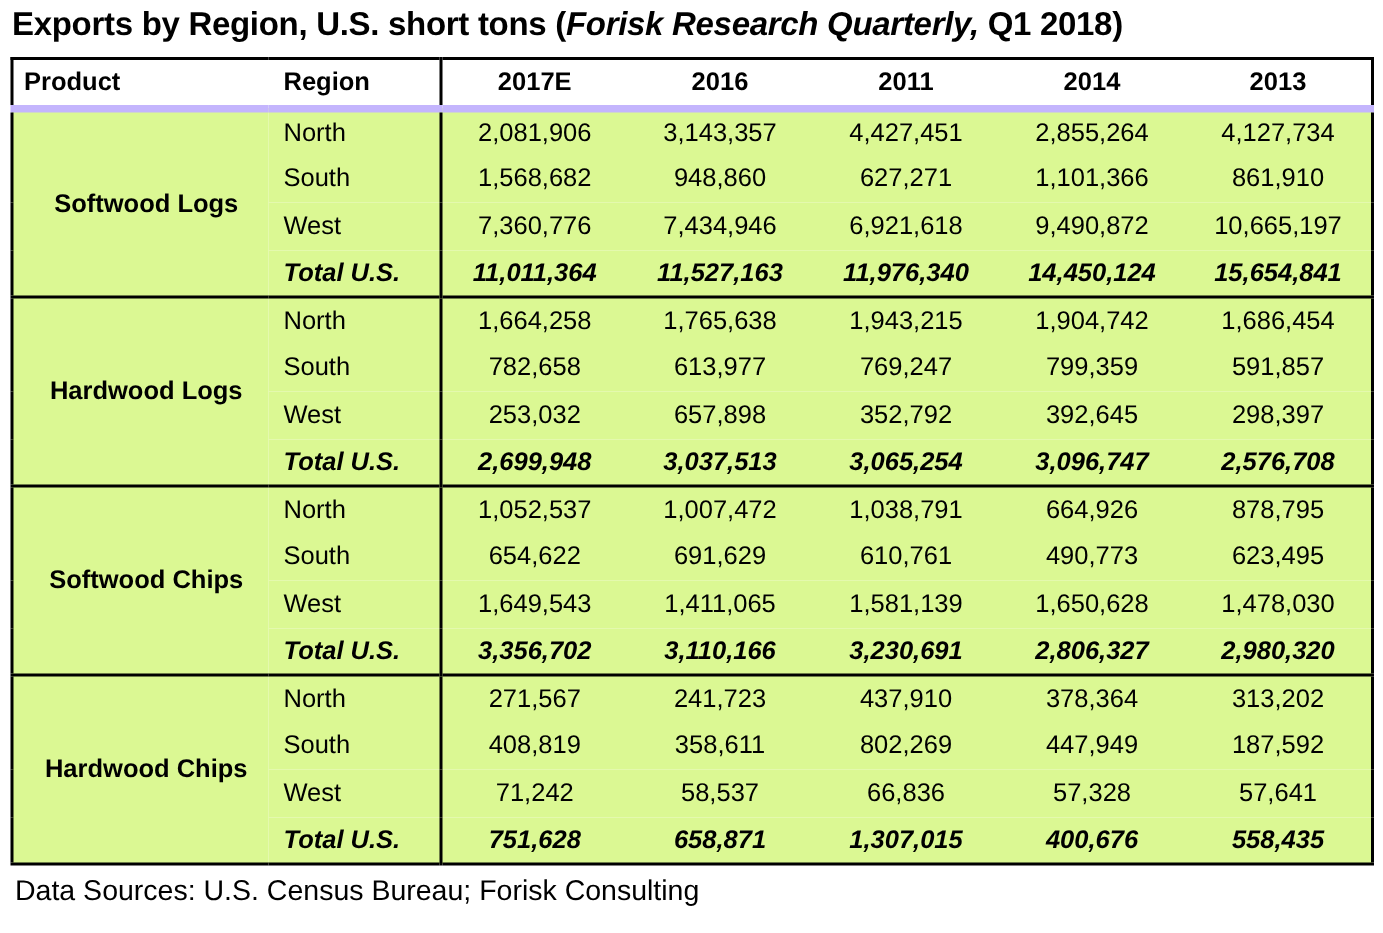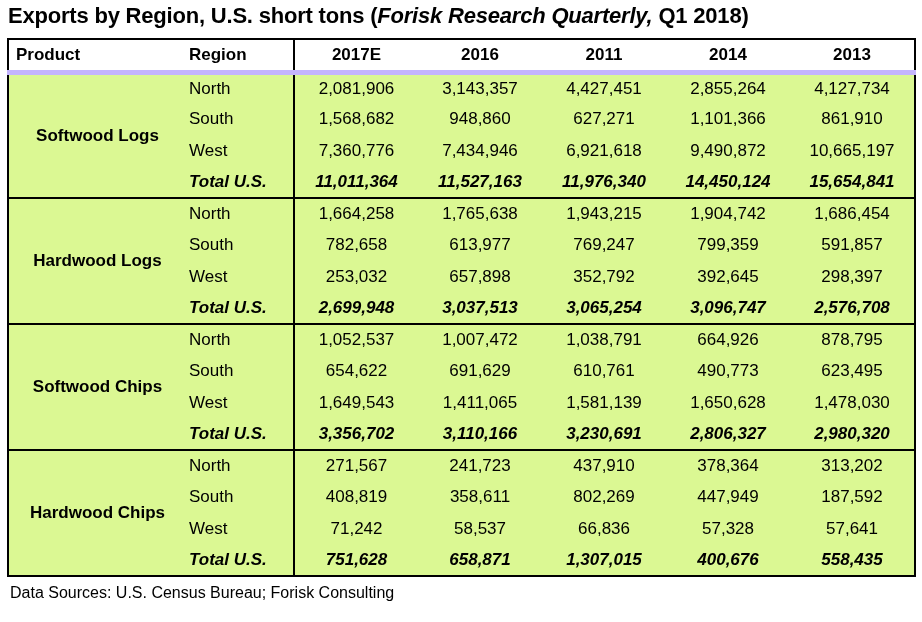--- a/index.html
+++ b/index.html
@@ -50,21 +50,21 @@
     font-weight: bold;
     padding-left: 7px;
     text-align: center;
   }
   td.region-cell { padding-left: 10px; text-align: left; margin-top: 40px; }
   td.num-cell { text-align: center; }
   .vsep { border-left: 2px solid #000; }
   tr.total-row td { font-weight: bold; font-style: italic; }
   .footer {
     padding: 7px 0 0 10px;
-    font-size: 16px;
+    font-size: 19px;
   }
 </style>
 </head>
 <body>
 
 <div class="title">
   <span>Exports by Region, U.S. short tons (</span><span class="it">Forisk Research Quarterly,</span><span> Q1 2018)</span>
 </div>
 
 <table class="exports">

